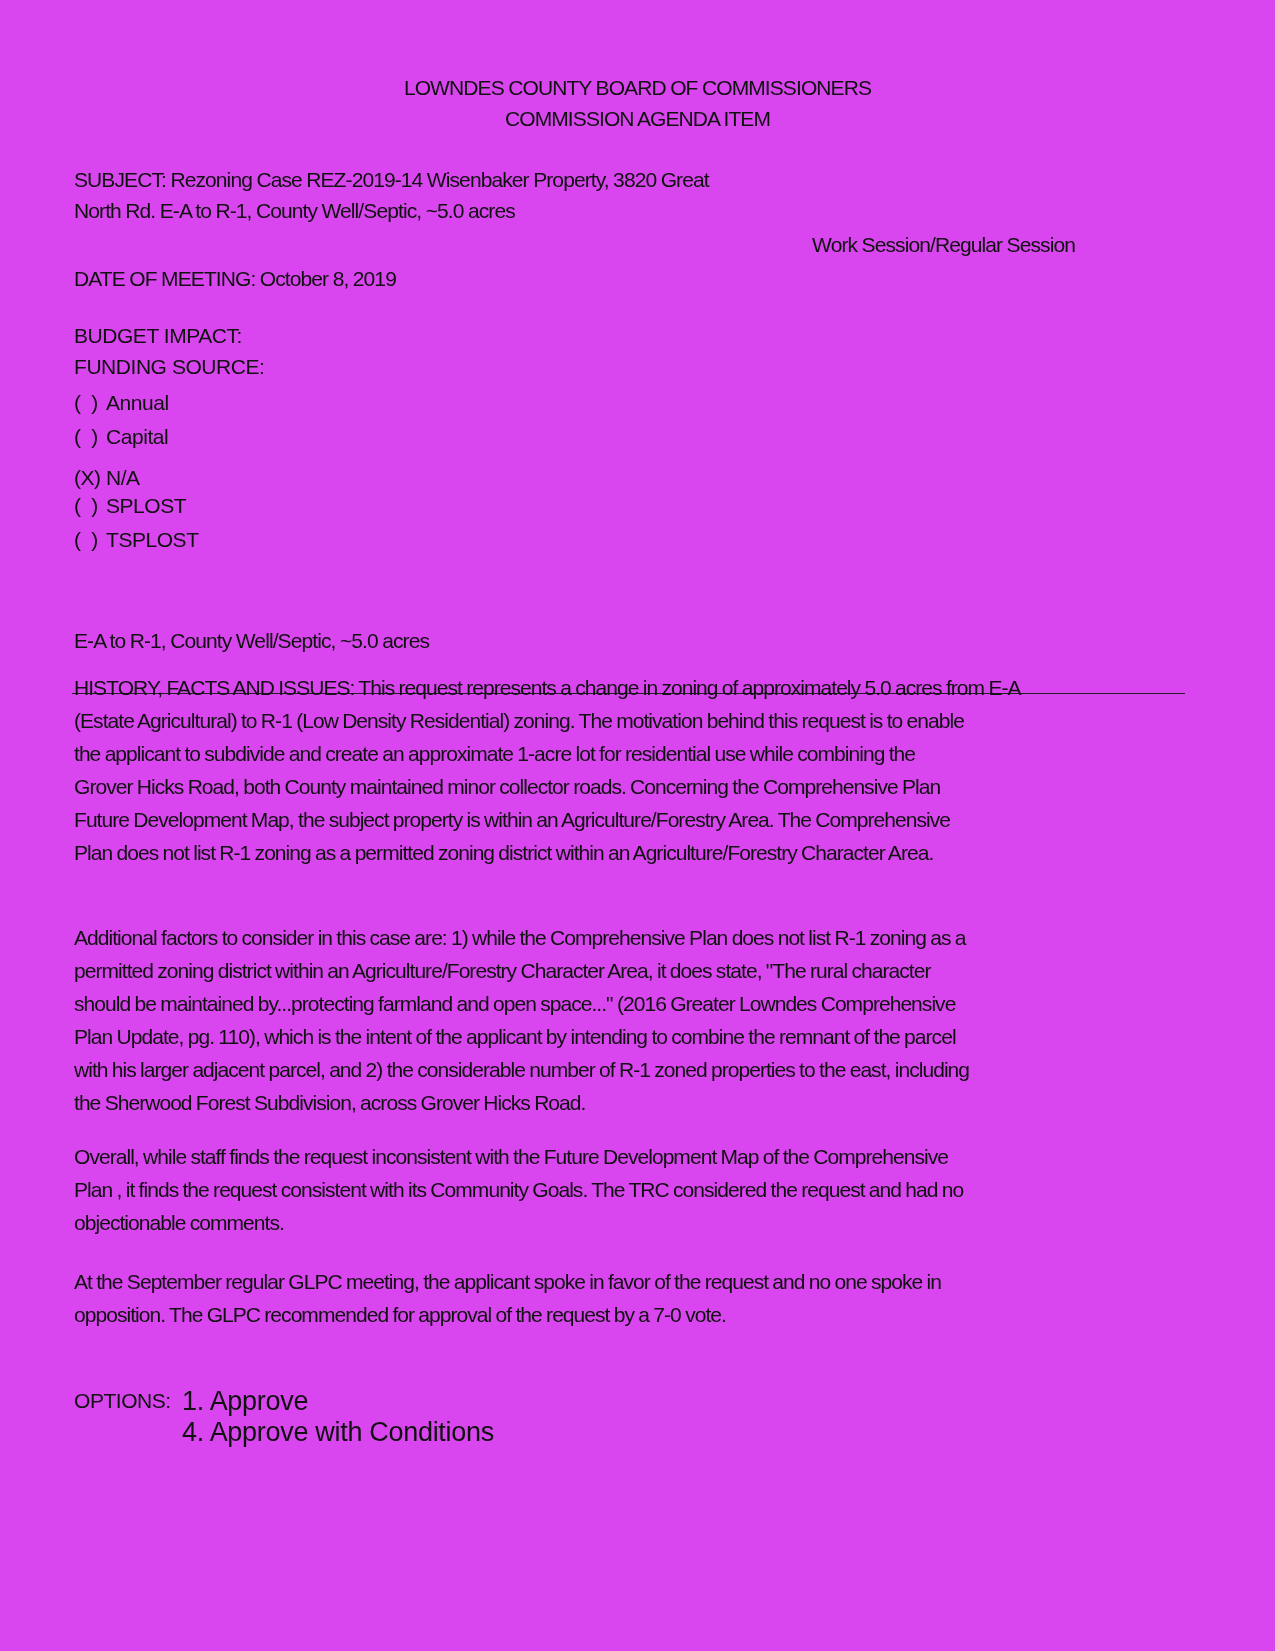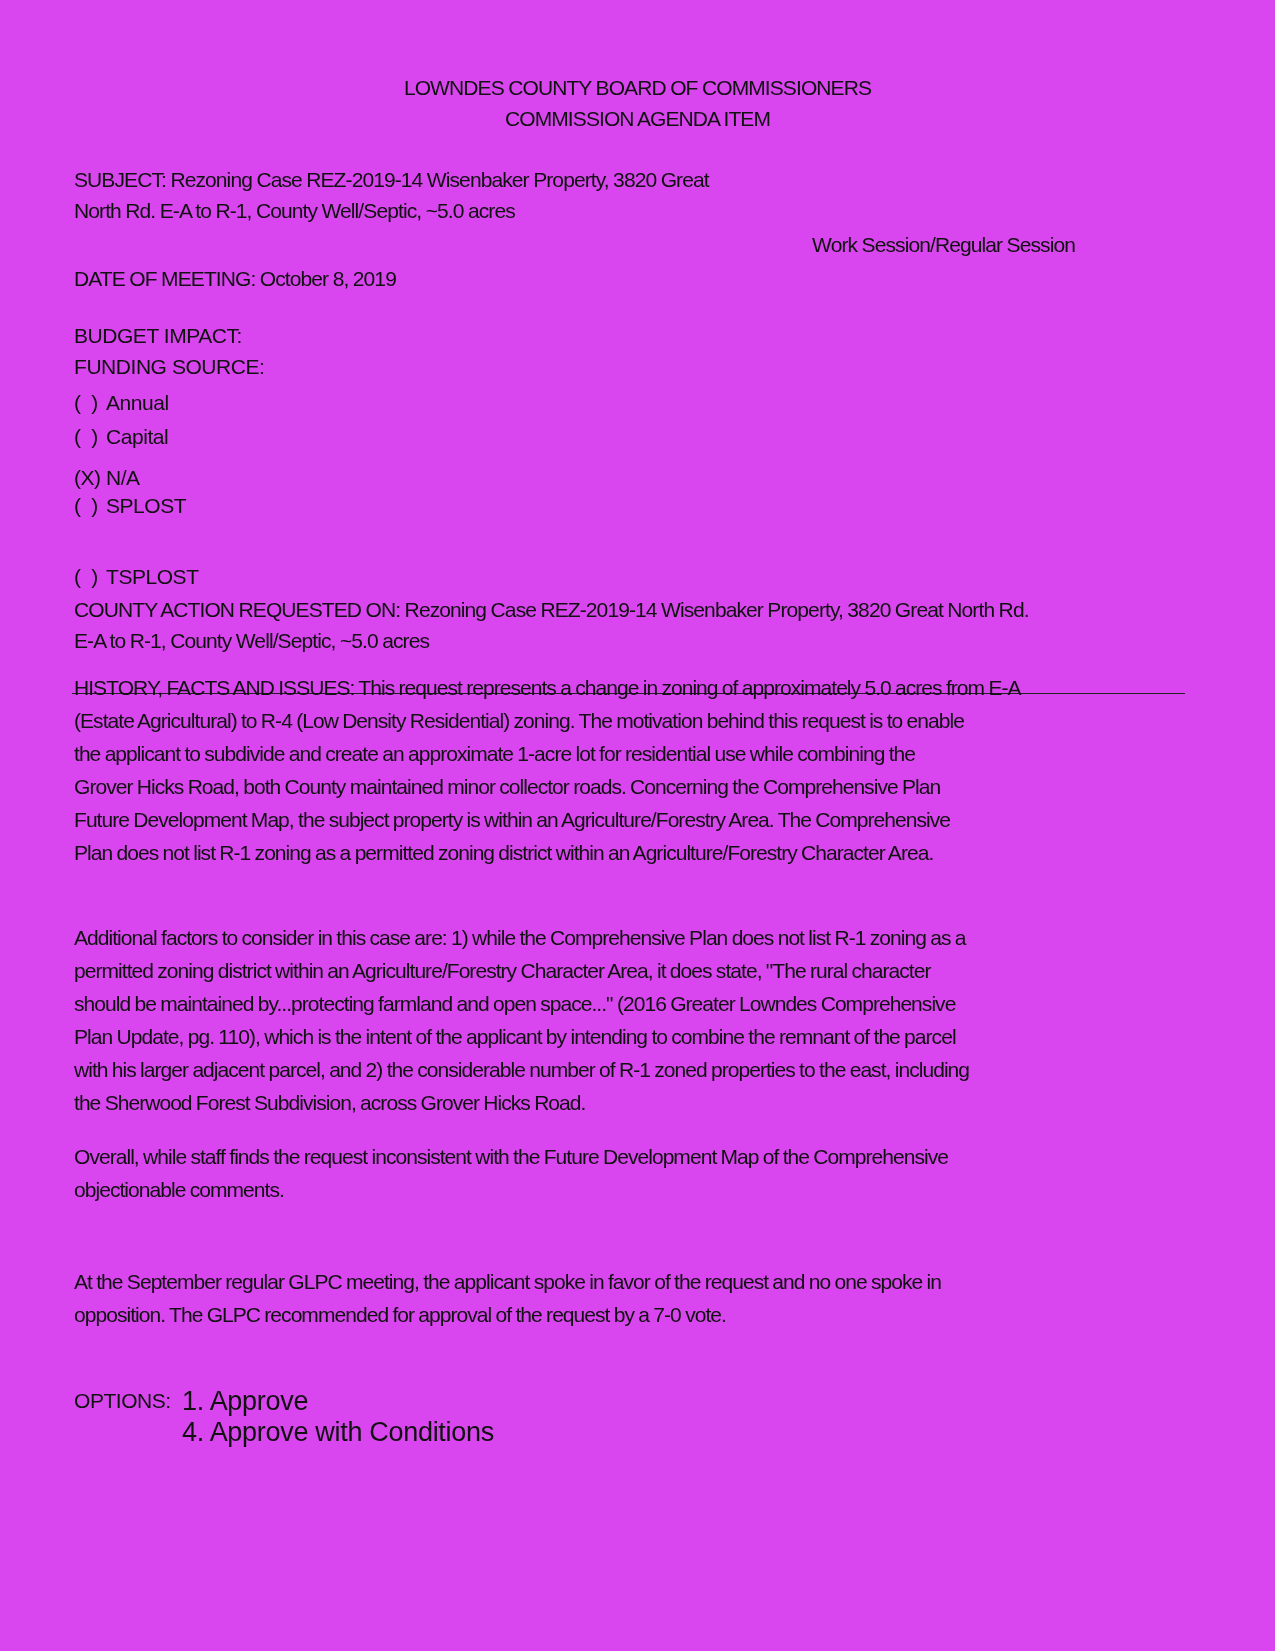--- a/index.html
+++ b/index.html
@@ -86,49 +86,49 @@
   </div>
   <div class="line" style="top:421px;">
     <span style="display:inline-block;width:32px;white-space:pre;">(  )</span><span>Capital</span>
   </div>
   <div class="line" style="top:462px;">
     <span style="display:inline-block;width:32px;white-space:pre;">(X)</span><span>N/A</span>
   </div>
   <div class="line" style="top:490px;">
     <span style="display:inline-block;width:32px;white-space:pre;">(  )</span><span>SPLOST</span>
   </div>
-  <div class="line" style="top:524px;margin-top:37px;">
+  <div class="line" style="top:524px;">
     <span style="display:inline-block;width:32px;white-space:pre;">(  )</span><span>TSPLOST</span>
   </div>
 
-  <div class="line condensed" style="top:594px;">COUNTY ACTION REQUESTED ON: Rezoning Case REZ-2019-14 Wisenbaker Property, 3820 Great North Rd.</div>
   <div class="line condensed" style="top:625px;">E-A to R-1, County Well/Septic, ~5.0 acres</div>
 
   <div class="rule"></div>
 
   <div class="para" style="top:671px;">
     <span class="pl">HISTORY, FACTS AND ISSUES: This request represents a change in zoning of approximately 5.0 acres from E-A</span>
-    <span class="pl">(Estate Agricultural) to R-4 (Low Density Residential) zoning. The motivation behind this request is to enable</span>
+    <span class="pl">(Estate Agricultural) to R-1 (Low Density Residential) zoning. The motivation behind this request is to enable</span>
     <span class="pl">the applicant to subdivide and create an approximate 1-acre lot for residential use while combining the</span>
     <span class="pl">Grover Hicks Road, both County maintained minor collector roads. Concerning the Comprehensive Plan</span>
     <span class="pl">Future Development Map, the subject property is within an Agriculture/Forestry Area. The Comprehensive</span>
     <span class="pl">Plan does not list R-1 zoning as a permitted zoning district within an Agriculture/Forestry Character Area.</span>
   </div>
 
   <div class="para" style="top:921px;">
     <span class="pl">Additional factors to consider in this case are: 1) while the Comprehensive Plan does not list R-1 zoning as a</span>
     <span class="pl">permitted zoning district within an Agriculture/Forestry Character Area, it does state, "The rural character</span>
     <span class="pl">should be maintained by...protecting farmland and open space..." (2016 Greater Lowndes Comprehensive</span>
     <span class="pl">Plan Update, pg. 110), which is the intent of the applicant by intending to combine the remnant of the parcel</span>
     <span class="pl">with his larger adjacent parcel, and 2) the considerable number of R-1 zoned properties to the east, including</span>
     <span class="pl">the Sherwood Forest Subdivision, across Grover Hicks Road.</span>
   </div>
 
   <div class="para" style="top:1140px;">
     <span class="pl">Overall, while staff finds the request inconsistent with the Future Development Map of the Comprehensive</span>
+    <span class="pl">Plan , it finds the request consistent with its Community Goals. The TRC considered the request and had no</span>
     <span class="pl">objectionable comments.</span>
   </div>
 
   <div class="para" style="top:1265px;">
     <span class="pl">At the September regular GLPC meeting, the applicant spoke in favor of the request and no one spoke in</span>
     <span class="pl">opposition. The GLPC recommended for approval of the request by a 7-0 vote.</span>
   </div>
 
   <div class="line" style="top:1385px;">OPTIONS:</div>
   <div class="opt-num" style="top:1385px;">1. Approve</div>

